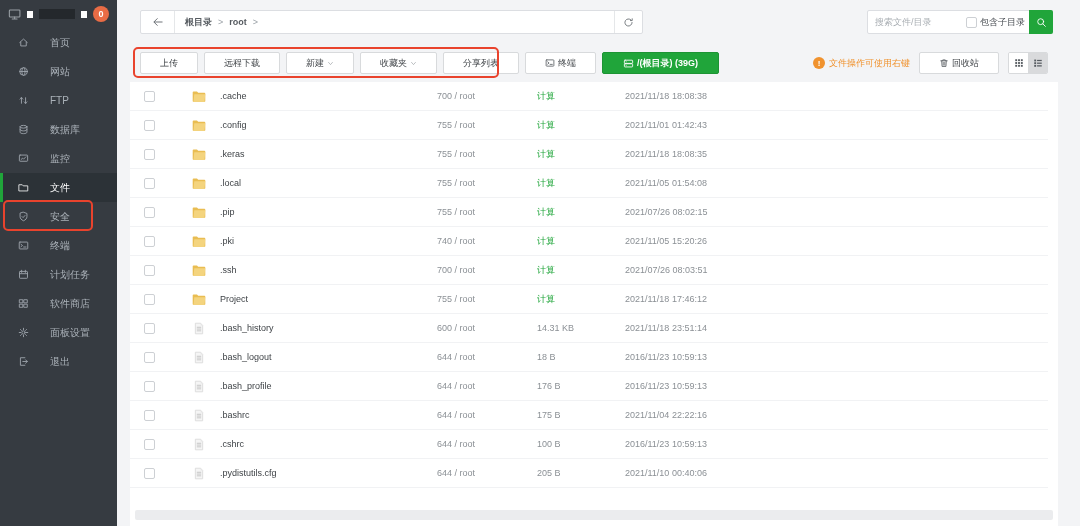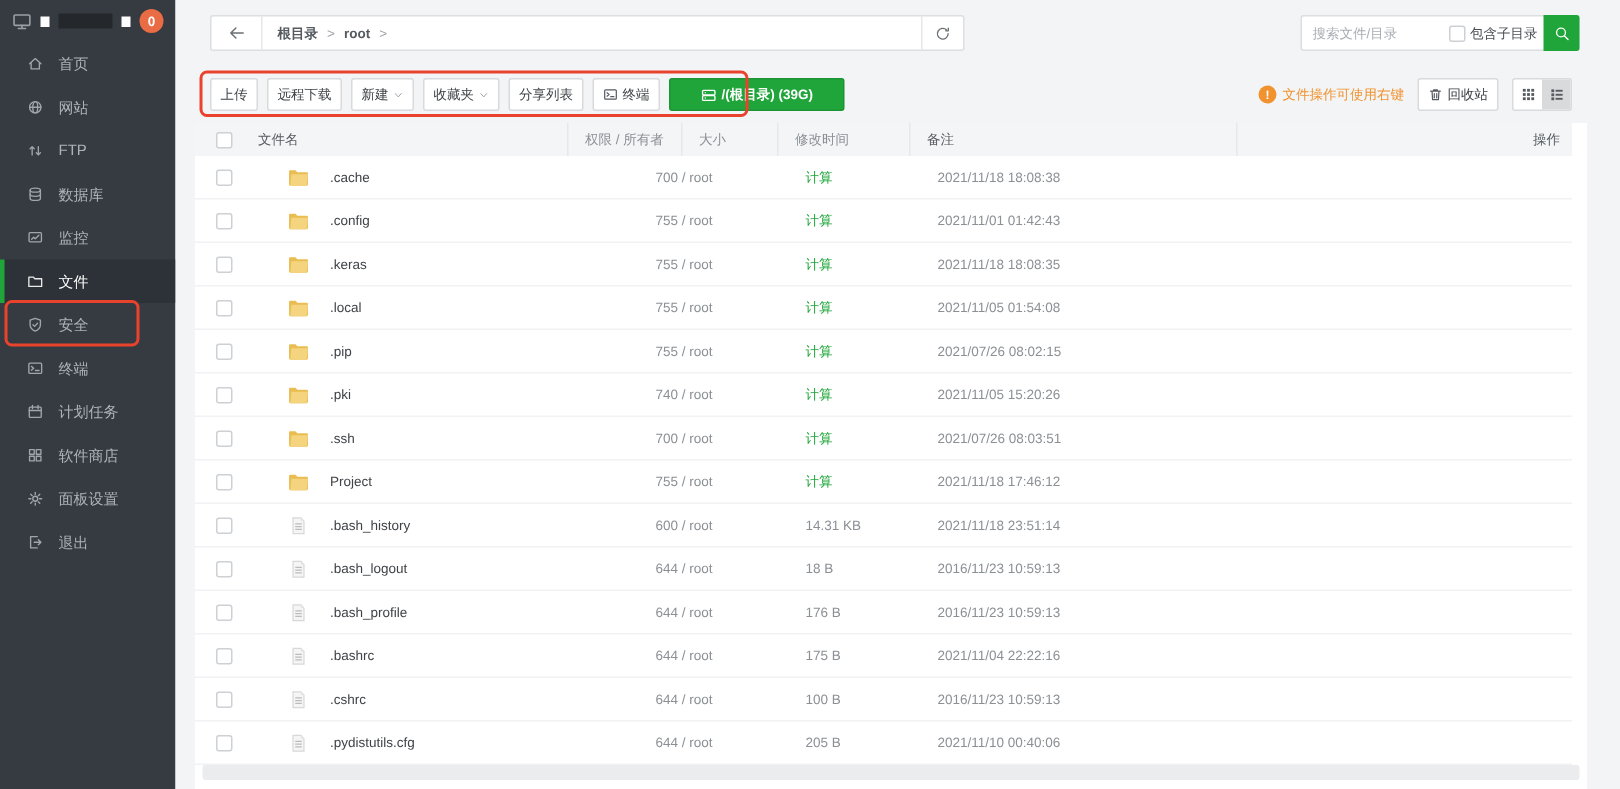--- a/index.html
+++ b/index.html
@@ -12,21 +12,21 @@
 
   
   .sidebar { position:absolute; left:0; top:0; bottom:0; width:117px; background:#363b41; }
   .logo-bar { height:28px; display:flex; align-items:center; padding:0 8px; gap:6px; }
   .pc-icon { width:15px; height:13px; color:#9aa0a6; }
   .logo-sq { width:7px; height:7px; background:#fdfdfd; }
   .logo-redact { width:40px; height:10px; background:#24282c; }
   .badge { margin-left:auto; min-width:16px; height:16px; border-radius:8px; background:#e96c45;
     color:#fff; font-size:9px; font-weight:bold; display:flex; align-items:center; justify-content:center; }
   .menu { padding-top:0; }
-  .menu-item { height:29px; display:flex; align-items:center; padding-left:18px; gap:10px;
+  .menu-item { height:29px; display:flex; align-items:center; padding-left:18px; gap:21px;
     color:#abb2b9; font-size:10px; position:relative; cursor:pointer; }
   .mi-icon { width:11px; height:11px; flex:0 0 auto; opacity:.9; }
   .menu-item.active { background:#2c3237; color:#fff; }
   .menu-item.active::before { content:""; position:absolute; left:0; top:0; bottom:0; width:3px; background:#20a53a; }
 
   
   .anno { position:absolute; border:2px solid #e9432d; border-radius:5px; pointer-events:none; z-index:50; }
   .anno-sidebar { left:3px; top:200px; width:90px; height:31px; }
   .anno-toolbar { left:133px; top:47px; width:366px; height:31px; }
 
@@ -53,21 +53,21 @@
     font-family:inherit; color:#3f4347; background:transparent; }
   .search-input::placeholder { color:#a9aeb3; }
   .subdir { display:flex; align-items:center; gap:3px; color:#4a4f54; padding-right:5px; white-space:nowrap; cursor:pointer; }
   .checkbox { width:11px; height:11px; border:1px solid #cdd0d4; border-radius:2px; background:#fff; flex:0 0 auto; }
   .search-btn { width:24px; height:24px; margin:-1px; flex:0 0 auto; background:#20a53a; border:none;
     border-radius:0 2px 2px 0; color:#fff; display:flex; align-items:center; justify-content:center; cursor:pointer; }
   .search-btn .ic { width:11px; height:11px; }
 
   
   .toolbar { position:absolute; left:23px; top:52px; display:flex; gap:6px; }
-  .tbtn { height:22px; display:inline-flex; align-items:center; gap:3px; padding:0 6px; background:#fff;
+  .tbtn { height:22px; display:inline-flex; align-items:center; gap:3px; padding:0 19px; background:#fff;
     border:1px solid #d8dadc; border-radius:2px; color:#3f4347; font-size:9px; font-family:inherit; cursor:pointer; white-space:nowrap; }
   .tbtn .ic { width:10px; height:10px; color:#565b60; }
   .caret { width:7px; height:7px; color:#8b9095; }
   .tbtn-green { background:#20a53a; border-color:#1d9434; color:#fff; padding:0 20px;font-weight:bold; }
   .tbtn-green .ic { color:#fff; width:11px; height:11px; }
 
   
   .right-hints { position:absolute; right:32px; top:52px; display:flex; align-items:center; gap:9px; }
   .hint { display:flex; align-items:center; gap:4px; color:#f0922e; white-space:nowrap; }
   .info-dot { width:12px; height:12px; border-radius:50%; background:#f0922e; color:#fff; font-size:8px;
@@ -418,32 +418,20 @@
                 <rect x="2" y="11.1" width="3" height="3"></rect>
                 <rect x="6.5" y="11.6" width="7.5" height="2"></rect>
               </g>
             </svg>
           </span>
       </button>
     </span>
   </div>
 
   <section class="panel">
-    <div class="tgrid thead">
-      <span class="cell c-check">
-          <span class="checkbox"></span>
-        </span>
-      <span class="cell c-name">文件名</span>
-      <span class="cell c-perm">权限 / 所有者</span>
-      <span class="cell c-size">大小</span>
-      <span class="cell c-time">修改时间</span>
-      <span class="cell c-note">备注</span>
-      <span class="cell c-gap"></span>
-      <span class="cell c-action">操作</span>
-    </div>
 
     <div class="tbody">
 
         <div class="tgrid trow">
           <span class="cell c-check">
             <span class="checkbox"></span>
           </span>
           <span class="cell c-name">
             <span class="file-ic">
               <svg viewBox="0 0 16 14">

